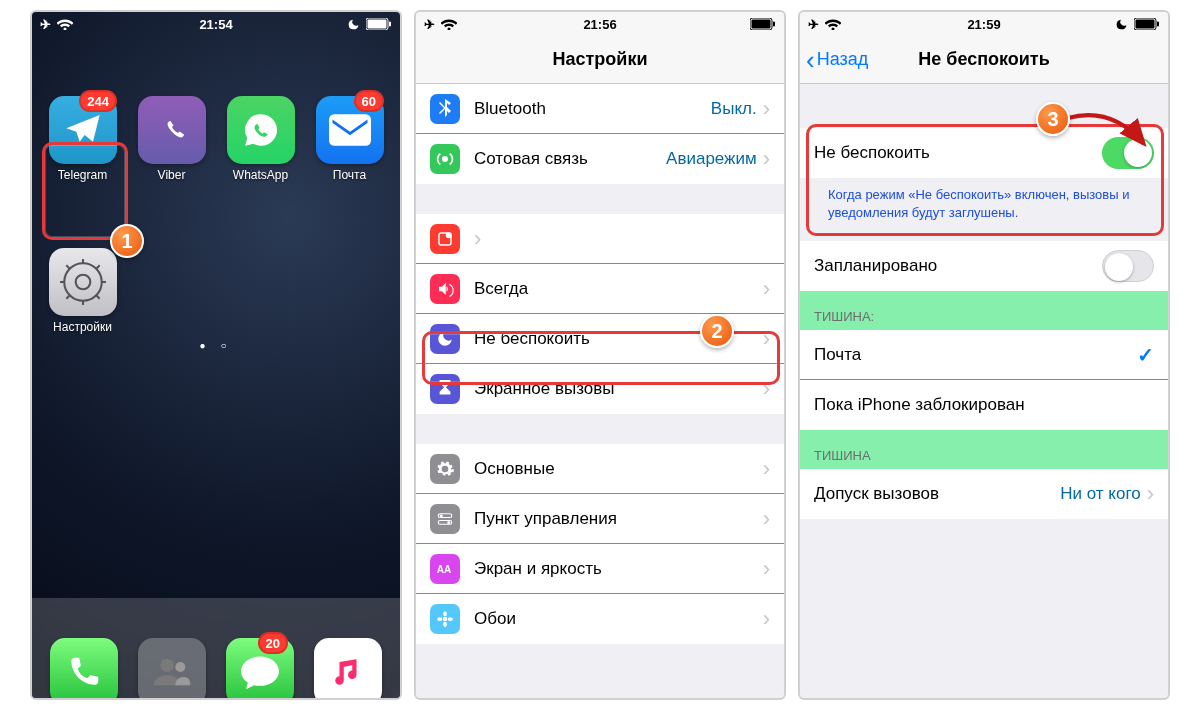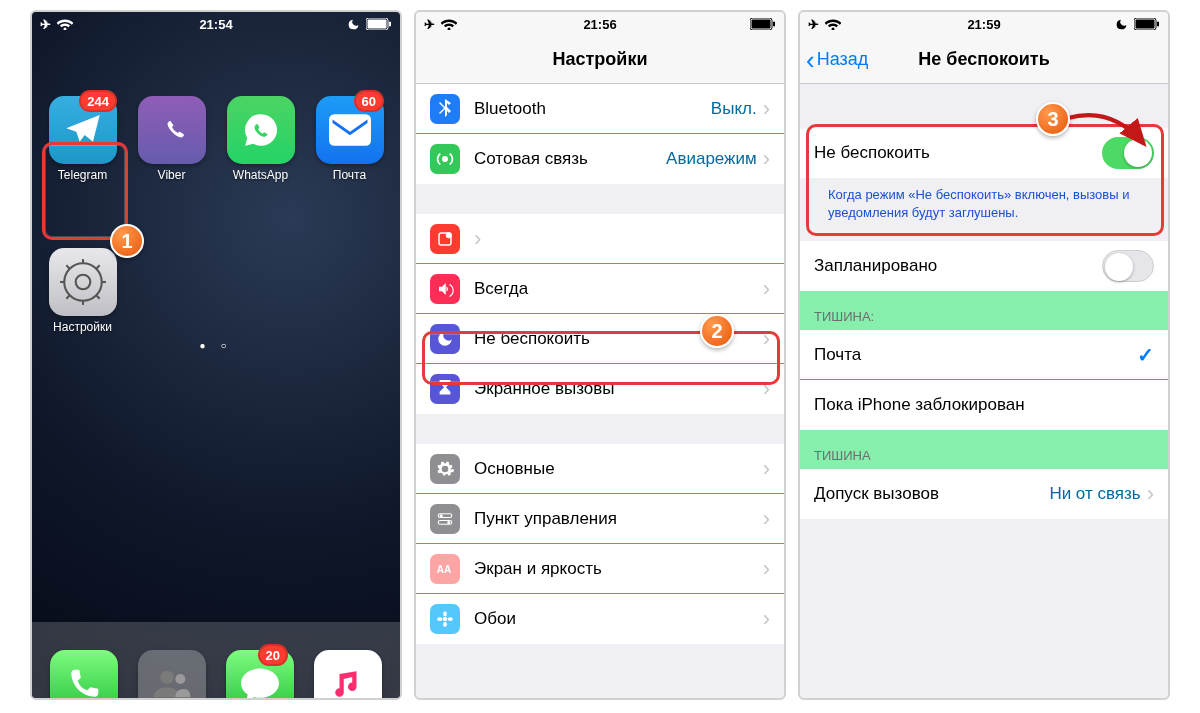--- a/index.html
+++ b/index.html
@@ -27,21 +27,21 @@
     width: 68px; height: 68px; border-radius: 15px; display:flex; align-items:center; justify-content:center;
     box-shadow: 0 2px 4px rgba(0,0,0,0.3);
   }
   .app-label { font-size: 12px; color:#fff; text-shadow:0 1px 2px rgba(0,0,0,0.6); }
   .badge-app {
     position:absolute; top:-6px; right:6px; min-width:22px; height:22px; padding:0 6px;
     background:#fe3b30; color:#fff; border-radius:11px; font-size:13px; font-weight:600;
     display:flex; align-items:center; justify-content:center; border:2px solid rgba(0,0,0,0.15);
   }
   .dock {
-    margin-top:auto; height:76px; background: rgba(255,255,255,0.18); backdrop-filter: blur(6px);
+    margin-top:auto; height:100px; background: rgba(255,255,255,0.18); backdrop-filter: blur(6px);
     display:flex; justify-content:space-around; align-items:center; padding:0 8px;
   }
   .dots { text-align:center; color:#fff; font-size:10px; letter-spacing:6px; padding:6px 0 8px; }
 
   
   .nav-header { height:48px; display:flex; align-items:center; justify-content:center; background:#f7f7f7; border-bottom:1px solid #c8c8c8; position:relative; }
   .nav-title { font-size:18px; font-weight:600; color:#000; }
   .nav-back { position:absolute; left:6px; color:#007aff; font-size:18px; display:flex; align-items:center; gap:2px; }
   .list { background:#fff; }
   .group-gap { height:30px; background:#efeff4; }
@@ -329,21 +329,21 @@
               <rect x="3" y="5" width="18" height="5" rx="2.5" fill="none" stroke="#fff" stroke-width="1.5"></rect>
               <circle cx="7" cy="7.5" r="2" fill="#fff"></circle>
               <rect x="3" y="14" width="18" height="5" rx="2.5" fill="none" stroke="#fff" stroke-width="1.5"></rect>
               <circle cx="17" cy="16.5" r="2" fill="#fff"></circle>
             </svg>
           </div>
           <span class="row-label">Пункт управления</span>
           <span class="chevron">›</span>
         </div>
         <div class="row">
-          <div class="row-icon" style="background:#fca5a5">
+          <div class="row-icon" style="background:#d946ef">
             <svg width="20" height="14" viewBox="0 0 24 16">
               <text x="2" y="13" font-size="12" font-weight="700" fill="#fff">AA</text>
             </svg>
           </div>
           <span class="row-label">Экран и яркость</span>
           <span class="chevron">›</span>
         </div>
         <div class="row">
           <div class="row-icon" style="background:#54c7fc">
             <svg width="18" height="18" viewBox="0 0 24 24">
@@ -425,21 +425,21 @@
         </div>
         <div class="row">
           <span class="row-label">Пока iPhone заблокирован</span>
         </div>
       </div>
 
     <div class="section-header" style="text-transform:none;">ТИШИНА</div>
     <div class="list">
       <div class="row">
         <span class="row-label">Допуск вызовов</span>
-        <span class="row-detail">Ни от связь</span>
+        <span class="row-detail">Ни от кого</span>
         <span class="chevron">›</span>
       </div>
     </div>
 
     <div class="highlight" style="left:6px; top:112px; width:358px; height:112px;"></div>
     <div class="callout-badge" style="left:236px; top:90px;">
         <span>3</span>
       </div>
     <svg class="arrow" style="left:262px; top:88px;" width="100" height="60">
       <defs>

